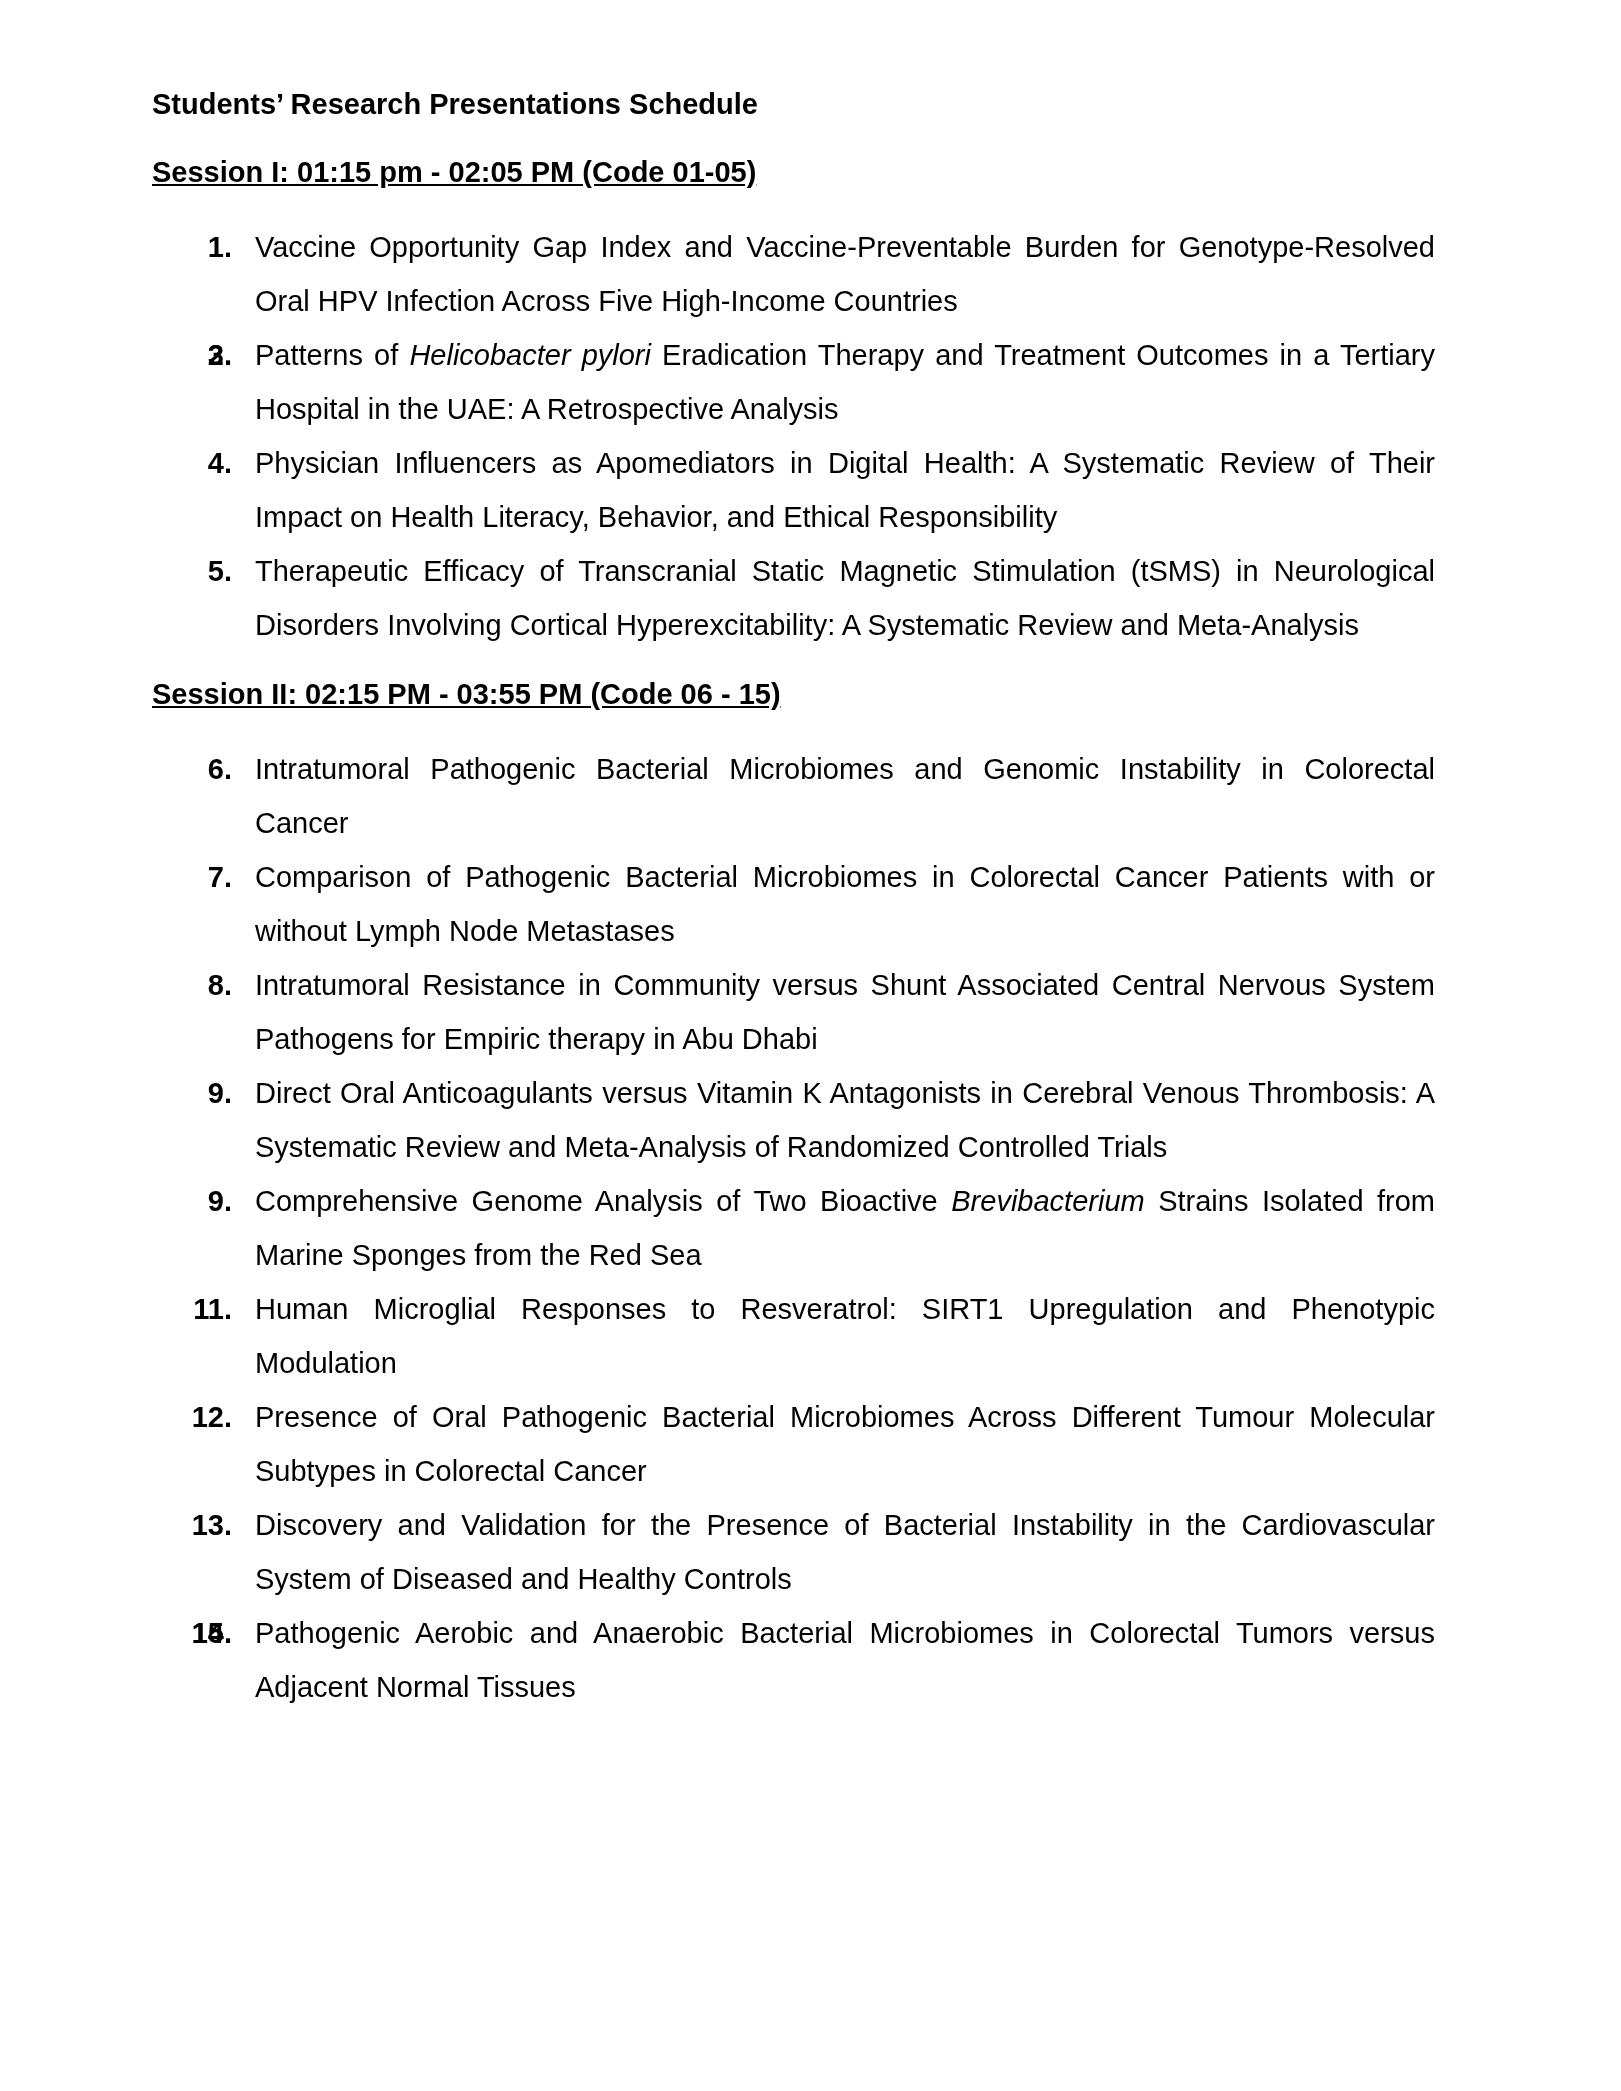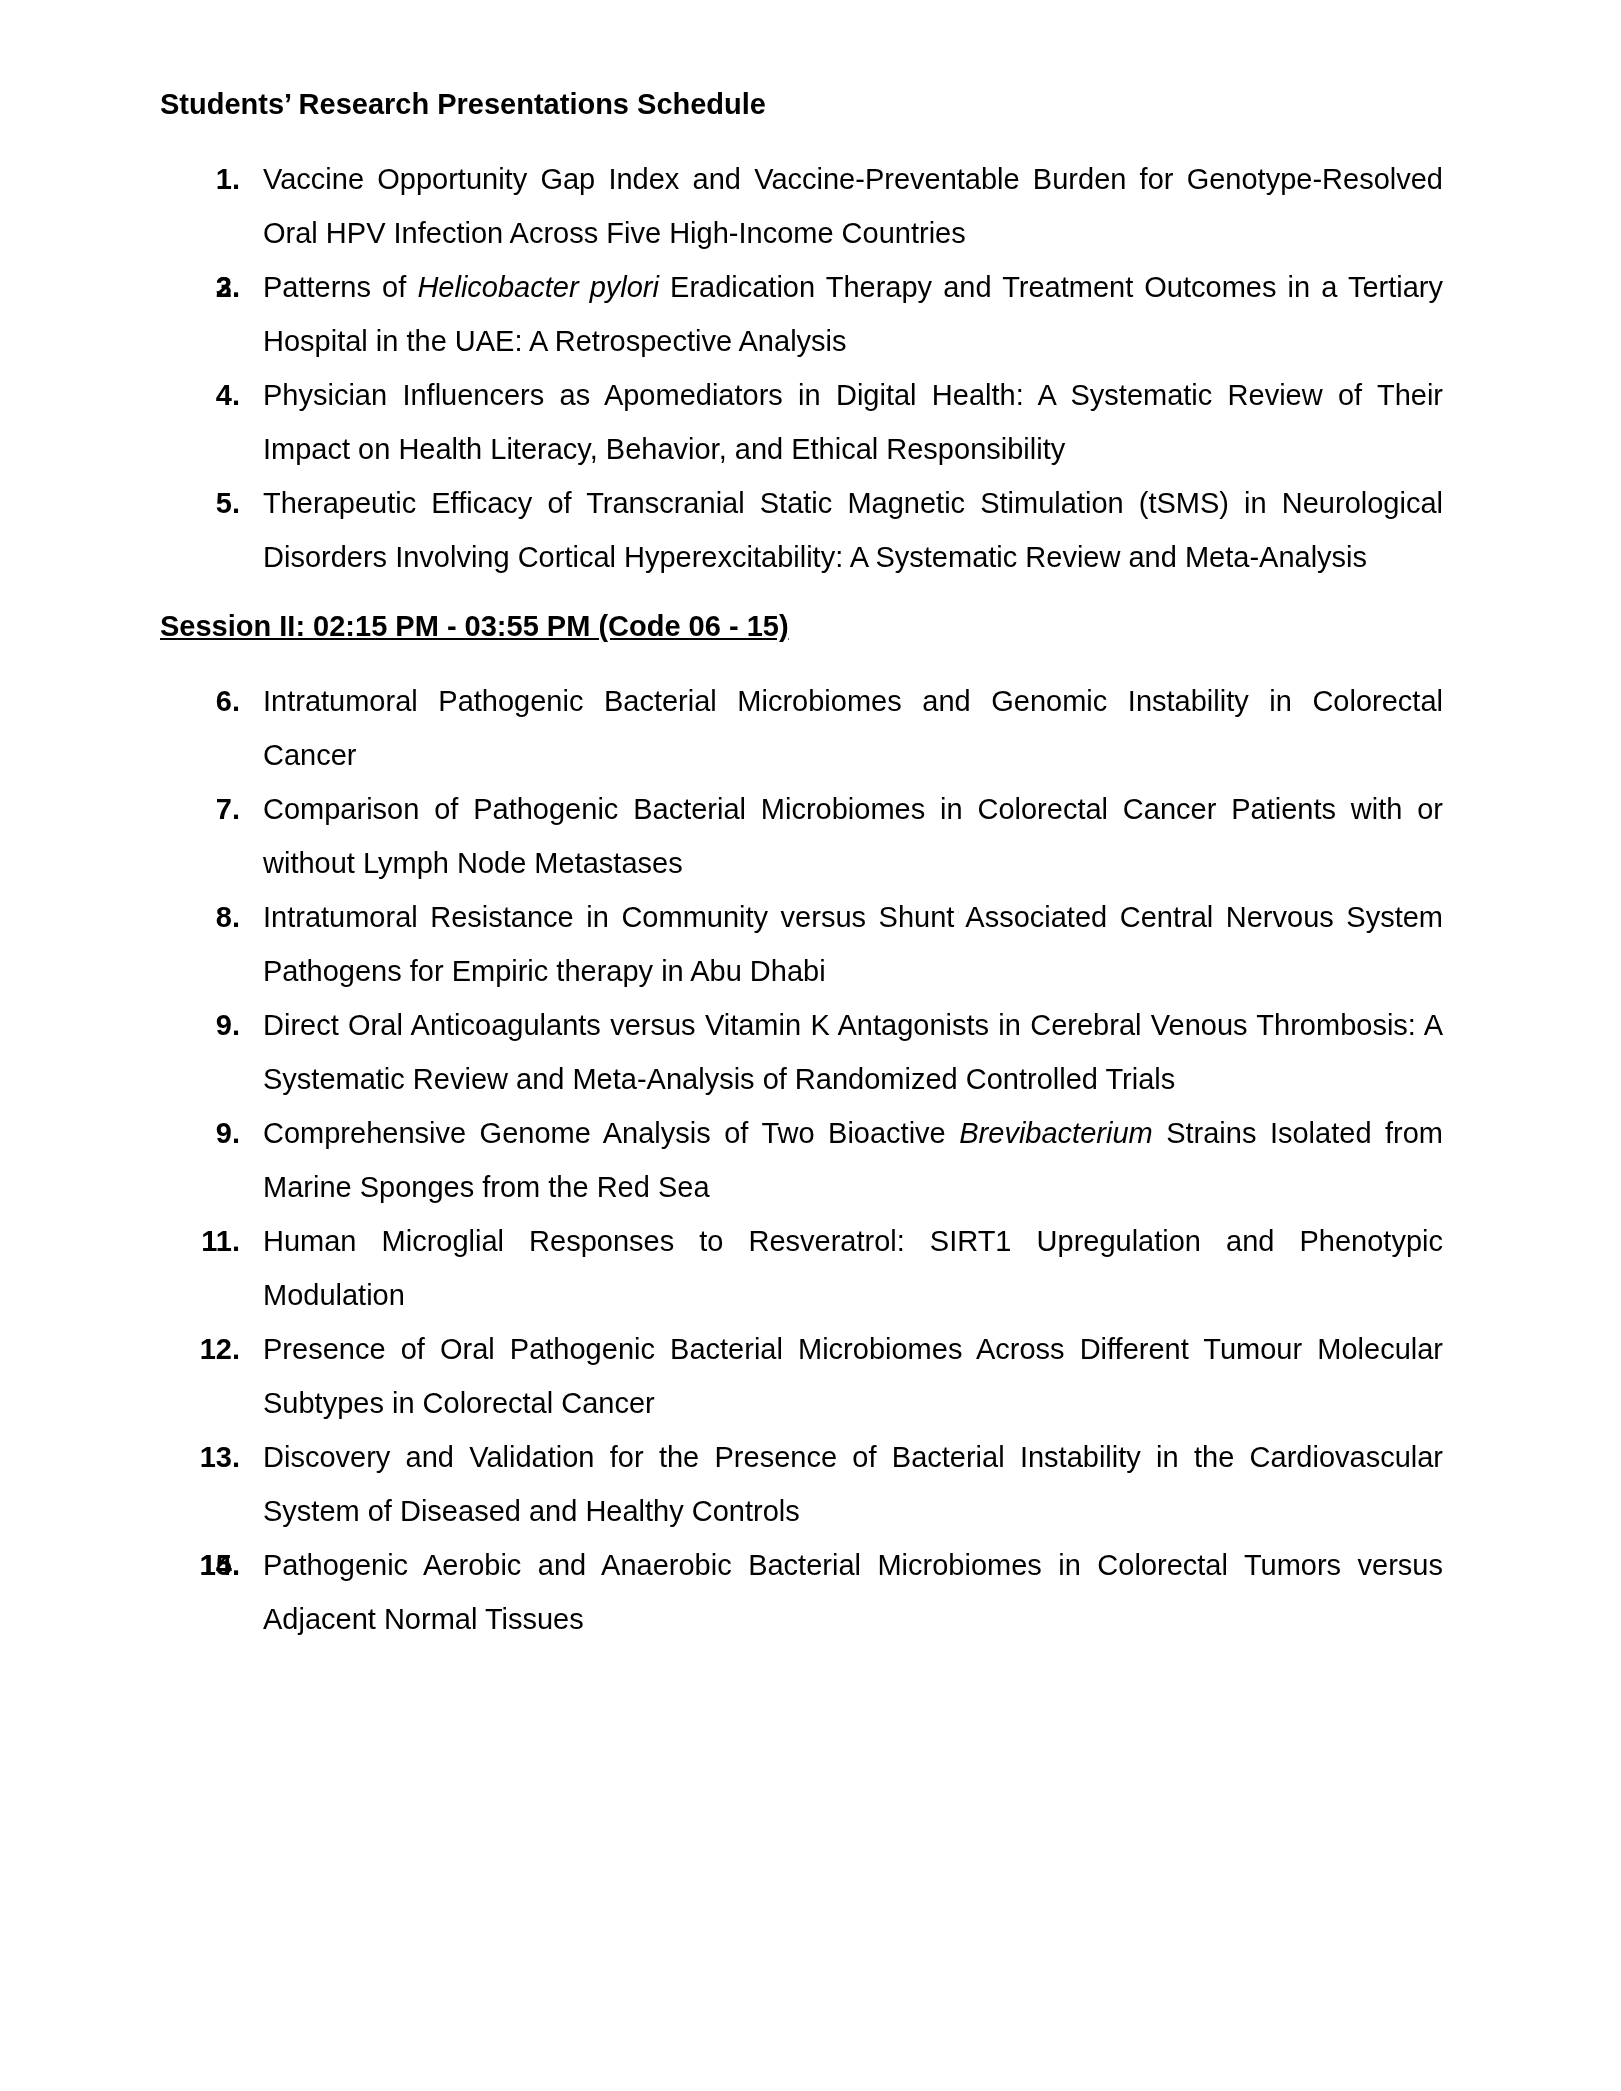--- a/index.html
+++ b/index.html
@@ -1,31 +1,32 @@
 <!DOCTYPE html>
 <html><head>
 <meta charset="utf-8">
 <style>
   html, body { margin:0; padding:0; background:#ffffff; }
   body { width:1621px; height:2091px; position:relative; font-family:"Liberation Sans", sans-serif; color:#000; }
-  .page { position:absolute; left:160px; top:84px; width:1283px; }
+  .page { position:absolute; left:152px; top:84px; width:1283px; }
   .title { font-weight:bold; font-size:29px; line-height:40px; margin:0; }
   .session { font-weight:bold; font-size:29px; line-height:40px; text-decoration:underline; margin:28px 0 0 0; }
   .session.s2 { margin-top:22px; }
   ol { list-style:none; margin:28px 0 0 0; padding:0; }
   li { position:relative; padding-left:103px; font-size:29px; line-height:54px; text-align:justify; }
   li .num { position:absolute; left:0; width:80px; text-align:right; font-weight:bold; }
   li .txt i { }
 </style>
 </head>
 <body>
 
 <div class="page">
   <h1 class="title">Students’ Research Presentations Schedule</h1>
 
+  <h2 class="session">Session I: 01:15 pm - 02:05 PM (Code 01-05)</h2>
   <ol>
     <li><span class="num">1.</span><span class="txt"><span>Vaccine Opportunity Gap Index and Vaccine-Preventable Burden for Genotype-Resolved Oral HPV Infection Across Five High-Income Countries</span><i></i><span></span></span></li>
     <li><span class="num">2.</span></li>
     <li><span class="num">3.</span><span class="txt"><span>Patterns of </span><i>Helicobacter pylori</i><span> Eradication Therapy and Treatment Outcomes in a Tertiary Hospital in the UAE: A Retrospective Analysis</span></span></li>
     <li><span class="num">4.</span><span class="txt"><span>Physician Influencers as Apomediators in Digital Health: A Systematic Review of Their Impact on Health Literacy, Behavior, and Ethical Responsibility</span><i></i><span></span></span></li>
     <li><span class="num">5.</span><span class="txt"><span>Therapeutic Efficacy of Transcranial Static Magnetic Stimulation (tSMS) in Neurological Disorders Involving Cortical Hyperexcitability: A Systematic Review and Meta-Analysis</span><i></i><span></span></span></li>
   </ol>
 
   <h2 class="session s2">Session II: 02:15 PM - 03:55 PM (Code 06 - 15)</h2>
   <ol>

